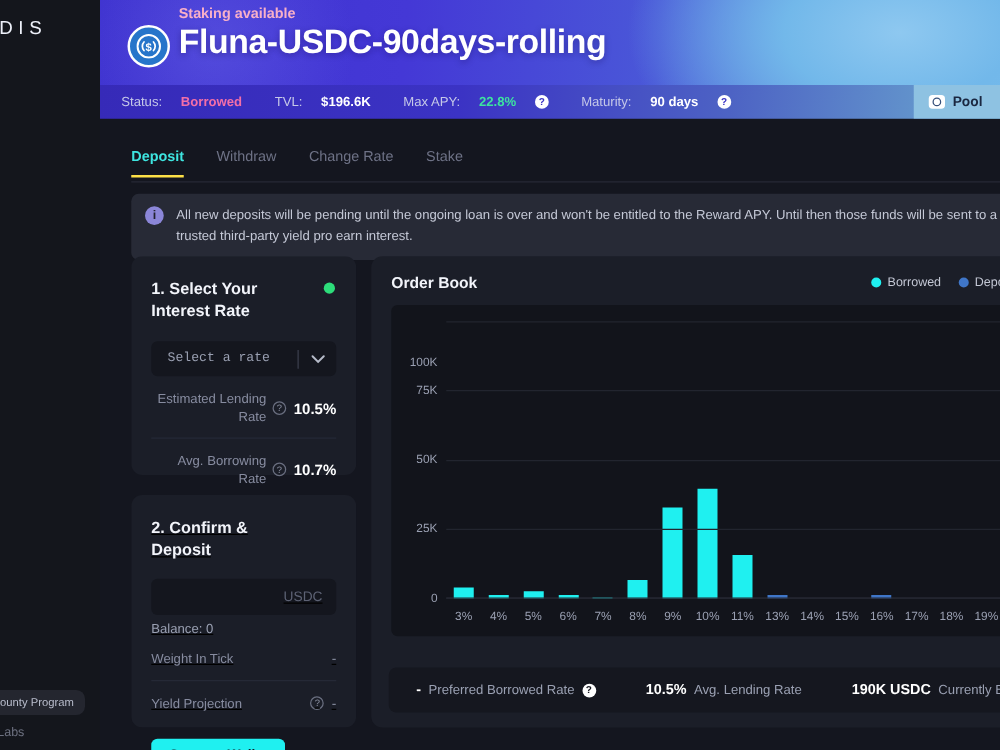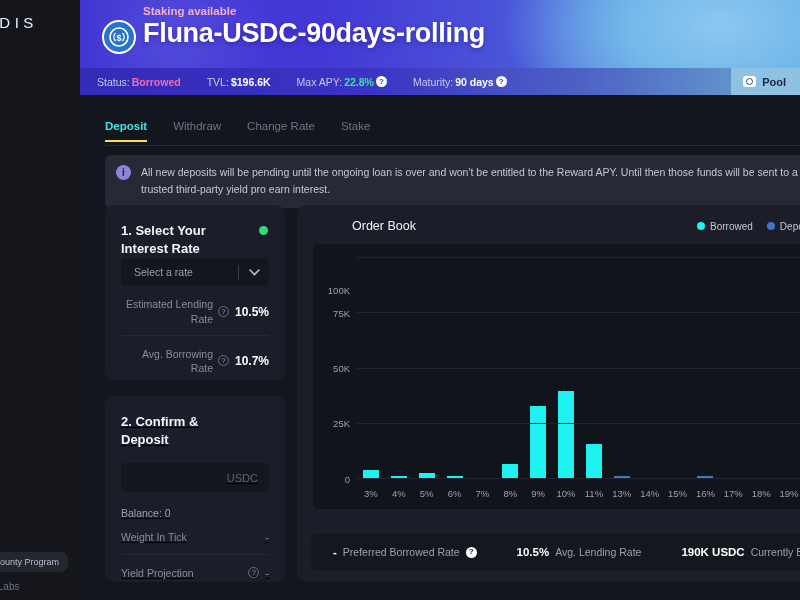--- a/index.html
+++ b/index.html
@@ -64,21 +64,21 @@
     text-shadow: 0 2px 5px rgba(20,10,80,.35);
   }
 
   
   .statusbar {
     position: absolute; left: 80px; top: 68px; width: 720px; height: 27px;
     background: linear-gradient(95deg, #362ab8 0%, #3b33c4 40%, #4d63c4 70%, #6ba8cf 100%);
     display: flex; align-items: center; padding-left: 17px; gap: 26px;
     font-size: 10.5px; overflow: hidden;
   }
-  .stat { color: #c5c8e8; white-space: nowrap; display:flex; align-items:center; gap:2px; }
+  .stat { color: #c5c8e8; white-space: nowrap; display:flex; align-items:center; gap:15px; }
   .stat b { color: #ffffff; font-weight: bold; }
   .stat b.pink { color: #f26fa8; }
   .stat b.green { color: #3de2a0; }
   .qmark {
     display:inline-flex; align-items:center; justify-content:center;
     width: 11px; height: 11px; border-radius: 50%;
     background: #ffffff; color: #3b33c4; font-size: 8px;
     font-weight: bold; line-height: 1;
   }
   .pool-btn {
@@ -134,23 +134,23 @@
   .card-2 { left: 105px; top: 396px; width: 180px; height: 186px; padding: 16px 15px; text-decoration: underline; }
   .card-title {
     color: #f2f4fa; font-size: 13px; font-weight: bold; line-height: 1.4;
     max-width: 128px;
   }
   .green-dot {
     position: absolute; right: 16px; top: 20px;
     width: 9px; height: 9px; border-radius: 50%; background: #2ddd7a;
   }
   .select-box {
-    margin-top: 0; height: 28px; background: #14161e; border-radius: 5px;
+    margin-top: 15px; height: 28px; background: #14161e; border-radius: 5px;
     display: flex; align-items: center; padding: 0 0 0 13px;
-    color: #9aa0b2; font-size: 10.5px; cursor: pointer;
+    color: #9aa0b2; font-size: 10.5px; cursor: pointer; font-family: Liberation Mono, monospace;
   }
   .select-box .divider {
     margin-left: auto; width: 1px; height: 15px; background: #3a3e4c;
   }
   .chev {
     width: 30px; display: flex; align-items: center; justify-content: center;
     color: #b6bbc9; font-size: 10px;
   }
   .kv {
     display: flex; align-items: center; justify-content: space-between;
@@ -164,35 +164,35 @@
   .qgrey {
     display:inline-flex; align-items:center; justify-content:center;
     width: 11px; height: 11px; border-radius: 50%;
     border: 1px solid #6a6f80; color: #8d92a3; font-size: 7.5px; line-height:1;
   }
   .amount-input {
     margin-top: 14px; height: 29px; background: #14161e; border-radius: 5px;
     display: flex; align-items: center; justify-content: flex-end;
     padding-right: 11px; color: #5d6274; font-size: 11px;
   }
-  .balance { margin-top: 15px; color: #9aa0b2; font-size: 10.5px; }
+  .balance { margin-top: 5px; color: #9aa0b2; font-size: 10.5px; }
   .connect-btn {
     margin-top: 12px; background: #1ff0f0; color: #0c1420;
     border: none; border-radius: 5px; height: 26px; padding: 0 14px;
     font-size: 11px; font-weight: bold; cursor: pointer;
     font-family: "Liberation Sans", sans-serif;
   }
 
   
   .orderbook {
     position: absolute; left: 297px; top: 205px; width: 528px; height: 377px;
     background: #1b1e28; border-radius: 9px; padding: 14px 14px 12px 16px;
   }
   .ob-head { display: flex; align-items: center; }
-  .ob-title { color: #f2f4fa; font-size: 12.5px; font-weight: normal; margin-left: 39px; }
+  .ob-title { color: #f2f4fa; font-size: 12.5px; font-weight: bold; }
   .ob-legend { margin-left: auto; display: flex; gap: 14px; align-items:center; }
   .leg { display: flex; align-items: center; gap: 5px; color: #c3c7d4; font-size: 10px; }
   .leg .dot { width: 8px; height: 8px; border-radius: 50%; }
 
   .plot {
     position: relative; margin-top: 11px;
     height: 265px; background: #12141b; border-radius: 5px;
     padding: 10px 8px 0 8px;
   }
   .grid-area {

